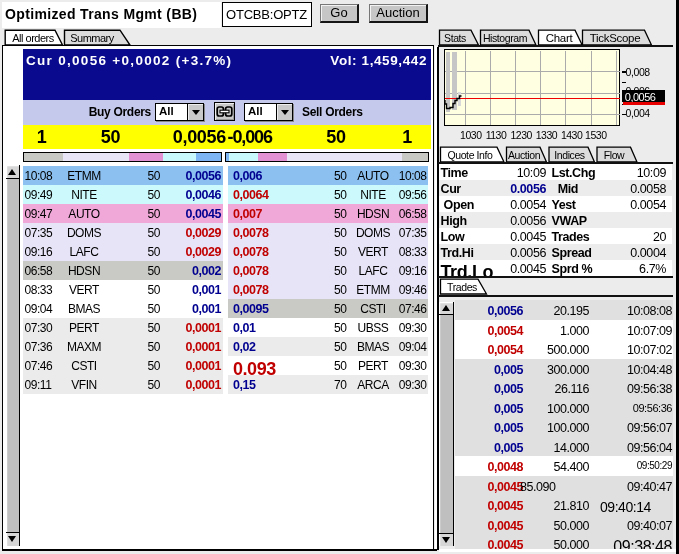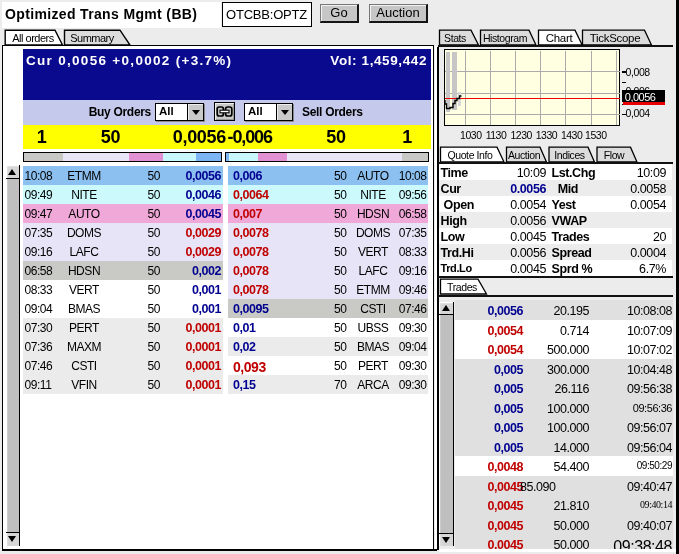--- a/index.html
+++ b/index.html
@@ -165,21 +165,21 @@
 <div class="a" style="left:233px;top:340.2px;width:70px;font-size:12.5px;font-weight:bold;letter-spacing:-0.45px;color:#000090;">0,02</div>
 <div class="a" style="left:306px;top:340.2px;width:40.5px;text-align:right;font-size:12px;letter-spacing:-0.45px;">50</div>
 <div class="a" style="left:343px;top:340.2px;width:60px;text-align:center;font-size:12px;letter-spacing:-0.45px;">BMAS</div>
 <div class="a" style="left:386.5px;top:340.2px;width:40px;text-align:right;font-size:12px;letter-spacing:-0.45px;">09:04</div>
 <div class="a" style="left:23px;top:356.0px;width:199.5px;height:19px;background:#EBEBEB;"></div>
 <div class="a" style="left:228.2px;top:356.0px;width:199.9px;height:19px;background:#FFFFFF;"></div>
 <div class="a" style="left:24.5px;top:359.2px;font-size:12px;letter-spacing:-0.45px;">07:46</div>
 <div class="a" style="left:54px;top:359.2px;width:60px;text-align:center;font-size:12px;letter-spacing:-0.45px;">CSTI</div>
 <div class="a" style="left:120px;top:359.2px;width:40px;text-align:right;font-size:12px;letter-spacing:-0.45px;">50</div>
 <div class="a" style="left:151px;top:359.2px;width:70px;text-align:right;font-size:12.5px;font-weight:bold;letter-spacing:-0.45px;color:#C00000;">0,0001</div>
-<div class="a" style="left:233px;top:359.2px;width:70px;font-size:14px;font-weight:bold;letter-spacing:-0.45px;color:#C00000;">0,093</div>
+<div class="a" style="left:233px;top:359.2px;width:70px;font-size:18px;font-weight:bold;letter-spacing:-0.45px;color:#C00000;">0,093</div>
 <div class="a" style="left:306px;top:359.2px;width:40.5px;text-align:right;font-size:12px;letter-spacing:-0.45px;">50</div>
 <div class="a" style="left:343px;top:359.2px;width:60px;text-align:center;font-size:12px;letter-spacing:-0.45px;">PERT</div>
 <div class="a" style="left:386.5px;top:359.2px;width:40px;text-align:right;font-size:12px;letter-spacing:-0.45px;">09:30</div>
 <div class="a" style="left:23px;top:375.0px;width:199.5px;height:19px;background:#EBEBEB;"></div>
 <div class="a" style="left:228.2px;top:375.0px;width:199.9px;height:19px;background:#EBEBEB;"></div>
 <div class="a" style="left:24.5px;top:378.2px;font-size:12px;letter-spacing:-0.45px;">09:11</div>
 <div class="a" style="left:54px;top:378.2px;width:60px;text-align:center;font-size:12px;letter-spacing:-0.45px;">VFIN</div>
 <div class="a" style="left:120px;top:378.2px;width:40px;text-align:right;font-size:12px;letter-spacing:-0.45px;">50</div>
 <div class="a" style="left:151px;top:378.2px;width:70px;text-align:right;font-size:12.5px;font-weight:bold;letter-spacing:-0.45px;color:#C00000;">0,0001</div>
 <div class="a" style="left:233px;top:378.2px;width:70px;font-size:12.5px;font-weight:bold;letter-spacing:-0.45px;color:#000090;">0,15</div>
@@ -277,21 +277,21 @@
 <div class="a" style="left:440.5px;top:229.6px;font-size:12.5px;font-weight:bold;letter-spacing:-0.4px;">Low</div>
 <div class="a" style="left:466px;top:229.6px;width:80px;text-align:right;font-size:12.5px;letter-spacing:-0.4px;">0.0045</div>
 <div class="a" style="left:551.5px;top:229.6px;font-size:12.5px;font-weight:bold;letter-spacing:-0.4px;">Trades</div>
 <div class="a" style="left:586px;top:229.6px;width:80px;text-align:right;font-size:12.5px;letter-spacing:-0.4px;">20</div>
 <div class="a" style="left:439.2px;top:244.0px;width:233.3px;height:16px;background:#ECECEC;"></div>
 <div class="a" style="left:440.5px;top:245.6px;font-size:12.5px;font-weight:bold;letter-spacing:-0.4px;">Trd.Hi</div>
 <div class="a" style="left:466px;top:245.6px;width:80px;text-align:right;font-size:12.5px;letter-spacing:-0.4px;">0.0056</div>
 <div class="a" style="left:551.5px;top:245.6px;font-size:12.5px;font-weight:bold;letter-spacing:-0.4px;">Spread</div>
 <div class="a" style="left:586px;top:245.6px;width:80px;text-align:right;font-size:12.5px;letter-spacing:-0.4px;">0.0004</div>
 <div class="a" style="left:439.2px;top:260.0px;width:233.3px;height:16px;background:#FFFFFF;"></div>
-<div class="a" style="left:440.5px;top:261.6px;font-size:11px;font-weight:bold;letter-spacing:-0.4px;">Trd.Lo</div>
+<div class="a" style="left:440.5px;top:261.6px;font-size:18px;font-weight:bold;letter-spacing:-0.4px;">Trd.Lo</div>
 <div class="a" style="left:466px;top:261.6px;width:80px;text-align:right;font-size:12.5px;letter-spacing:-0.4px;">0.0045</div>
 <div class="a" style="left:551.5px;top:261.6px;font-size:12.5px;font-weight:bold;letter-spacing:-0.4px;">Sprd %</div>
 <div class="a" style="left:586px;top:261.6px;width:80px;text-align:right;font-size:12.5px;letter-spacing:-0.4px;">6.7%</div>
 <div class="a" style="left:438px;top:276px;width:234.5px;height:1.8px;background:#111;"></div>
 <svg class="a tabsvg" style="left:438px;top:277px" width="80" height="18" viewBox="0 0 80 18">
 <polygon points="2.5,17 2.5,2.2 40,2.2 48.5,17" fill="#FFF" stroke="#000" stroke-width="1.3"></polygon>
 <text x="24" y="13.5" font-size="10.5" text-anchor="middle" letter-spacing="-0.4">Trades</text>
 </svg>
 <div class="a" style="left:438px;top:294.8px;width:234.5px;height:1.8px;background:#111;"></div>
 <div class="a" style="left:439.2px;top:301.5px;width:13.8px;height:244px;border-right:1.6px solid #000;background:#BFBFBF;box-shadow:inset 1.2px 0 0 #FFF;">
@@ -302,21 +302,21 @@
 <div style="position:absolute;left:2.5px;top:3px;width:0;height:0;border-left:4.5px solid transparent;border-right:4.5px solid transparent;border-top:6px solid #000;"></div>
     </div>
 </div>
 <div class="a" style="left:455px;top:300.3px;width:217.5px;height:248.7px;background:#E0E0E0;"></div>
 <div class="a" style="left:455px;top:319.8px;width:217.5px;height:39px;background:#FFFFFF;"></div>
 <div class="a" style="left:455px;top:456.3px;width:217.5px;height:19.5px;background:#FFFFFF;"></div>
 <div class="a" style="left:460px;top:304.1px;width:63px;text-align:right;font-size:12.5px;font-weight:bold;letter-spacing:-0.45px;color:#000090;">0,0056</div>
 <div class="a" style="left:520px;top:304.1px;width:69px;text-align:right;font-size:12.5px;letter-spacing:-0.45px;">20.195</div>
 <div class="a" style="left:600px;top:304.1px;width:72px;text-align:right;font-size:12.5px;letter-spacing:-0.45px;">10:08:08</div>
 <div class="a" style="left:460px;top:323.6px;width:63px;text-align:right;font-size:12.5px;font-weight:bold;letter-spacing:-0.45px;color:#C00000;">0,0054</div>
-<div class="a" style="left:520px;top:323.6px;width:69px;text-align:right;font-size:12.5px;letter-spacing:-0.45px;">0.714</div>
+<div class="a" style="left:520px;top:323.6px;width:69px;text-align:right;font-size:12.5px;letter-spacing:-0.45px;">1.000</div>
 <div class="a" style="left:600px;top:323.6px;width:72px;text-align:right;font-size:12.5px;letter-spacing:-0.45px;">10:07:09</div>
 <div class="a" style="left:460px;top:343.1px;width:63px;text-align:right;font-size:12.5px;font-weight:bold;letter-spacing:-0.45px;color:#C00000;">0,0054</div>
 <div class="a" style="left:520px;top:343.1px;width:69px;text-align:right;font-size:12.5px;letter-spacing:-0.45px;">500.000</div>
 <div class="a" style="left:600px;top:343.1px;width:72px;text-align:right;font-size:12.5px;letter-spacing:-0.45px;">10:07:02</div>
 <div class="a" style="left:460px;top:362.6px;width:63px;text-align:right;font-size:12.5px;font-weight:bold;letter-spacing:-0.45px;color:#000090;">0,005</div>
 <div class="a" style="left:520px;top:362.6px;width:69px;text-align:right;font-size:12.5px;letter-spacing:-0.45px;">300.000</div>
 <div class="a" style="left:600px;top:362.6px;width:72px;text-align:right;font-size:12.5px;letter-spacing:-0.45px;">10:04:48</div>
 <div class="a" style="left:460px;top:382.1px;width:63px;text-align:right;font-size:12.5px;font-weight:bold;letter-spacing:-0.45px;color:#000090;">0,005</div>
 <div class="a" style="left:520px;top:382.1px;width:69px;text-align:right;font-size:12.5px;letter-spacing:-0.45px;">26.116</div>
 <div class="a" style="left:600px;top:382.1px;width:72px;text-align:right;font-size:12.5px;letter-spacing:-0.45px;">09:56:38</div>
@@ -330,21 +330,21 @@
 <div class="a" style="left:520px;top:440.6px;width:69px;text-align:right;font-size:12.5px;letter-spacing:-0.45px;">14.000</div>
 <div class="a" style="left:600px;top:440.6px;width:72px;text-align:right;font-size:12.5px;letter-spacing:-0.45px;">09:56:04</div>
 <div class="a" style="left:460px;top:460.1px;width:63px;text-align:right;font-size:12.5px;font-weight:bold;letter-spacing:-0.45px;color:#C00000;">0,0048</div>
 <div class="a" style="left:520px;top:460.1px;width:69px;text-align:right;font-size:12.5px;letter-spacing:-0.45px;">54.400</div>
 <div class="a" style="left:600px;top:460.1px;width:72px;text-align:right;font-size:10px;letter-spacing:-0.45px;">09:50:29</div>
 <div class="a" style="left:460px;top:479.6px;width:63px;text-align:right;font-size:12.5px;font-weight:bold;letter-spacing:-0.45px;color:#C00000;">0,0045</div>
 <div class="a" style="left:520px;top:479.6px;width:69px;font-size:12.5px;letter-spacing:-0.45px;">85.090</div>
 <div class="a" style="left:600px;top:479.6px;width:72px;text-align:right;font-size:12.5px;letter-spacing:-0.45px;">09:40:47</div>
 <div class="a" style="left:460px;top:499.1px;width:63px;text-align:right;font-size:12.5px;font-weight:bold;letter-spacing:-0.45px;color:#C00000;">0,0045</div>
 <div class="a" style="left:520px;top:499.1px;width:69px;text-align:right;font-size:12.5px;letter-spacing:-0.45px;">21.810</div>
-<div class="a" style="left:600px;top:499.1px;width:72px;text-align:right;font-size:10px;letter-spacing:-0.45px;font-family:Liberation Serif, serif;">09:40:14</div>
+<div class="a" style="left:600px;top:499.1px;width:72px;font-size:14px;letter-spacing:-0.45px;">09:40:14</div>
 <div class="a" style="left:460px;top:518.5999999999999px;width:63px;text-align:right;font-size:12.5px;font-weight:bold;letter-spacing:-0.45px;color:#C00000;">0,0045</div>
 <div class="a" style="left:520px;top:518.5999999999999px;width:69px;text-align:right;font-size:12.5px;letter-spacing:-0.45px;">50.000</div>
 <div class="a" style="left:600px;top:518.5999999999999px;width:72px;text-align:right;font-size:12.5px;letter-spacing:-0.45px;">09:40:07</div>
 <div class="a" style="left:460px;top:538.0999999999999px;width:63px;text-align:right;font-size:12.5px;font-weight:bold;letter-spacing:-0.45px;color:#C00000;">0,0045</div>
 <div class="a" style="left:520px;top:538.0999999999999px;width:69px;text-align:right;font-size:12.5px;letter-spacing:-0.45px;">50.000</div>
 <div class="a" style="left:600px;top:538.0999999999999px;width:72px;text-align:right;font-size:16px;letter-spacing:-0.45px;">09:38:48</div>
 <div class="a" style="left:676.1px;top:0px;width:2.9px;height:554px;background:#000;"></div>
 <div class="a" style="left:2px;top:549px;width:435.4px;height:2px;background:#000;"></div>
 <div class="a" style="left:439px;top:549px;width:237.1px;height:3px;background:#FFF;"></div>
 </body></html>

